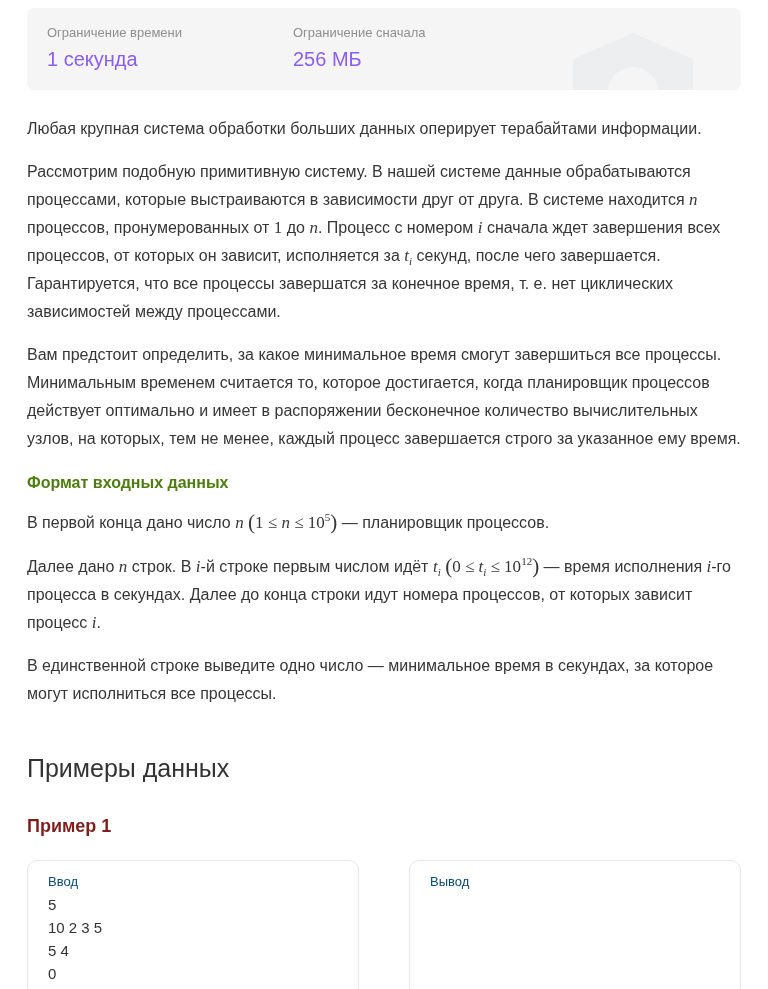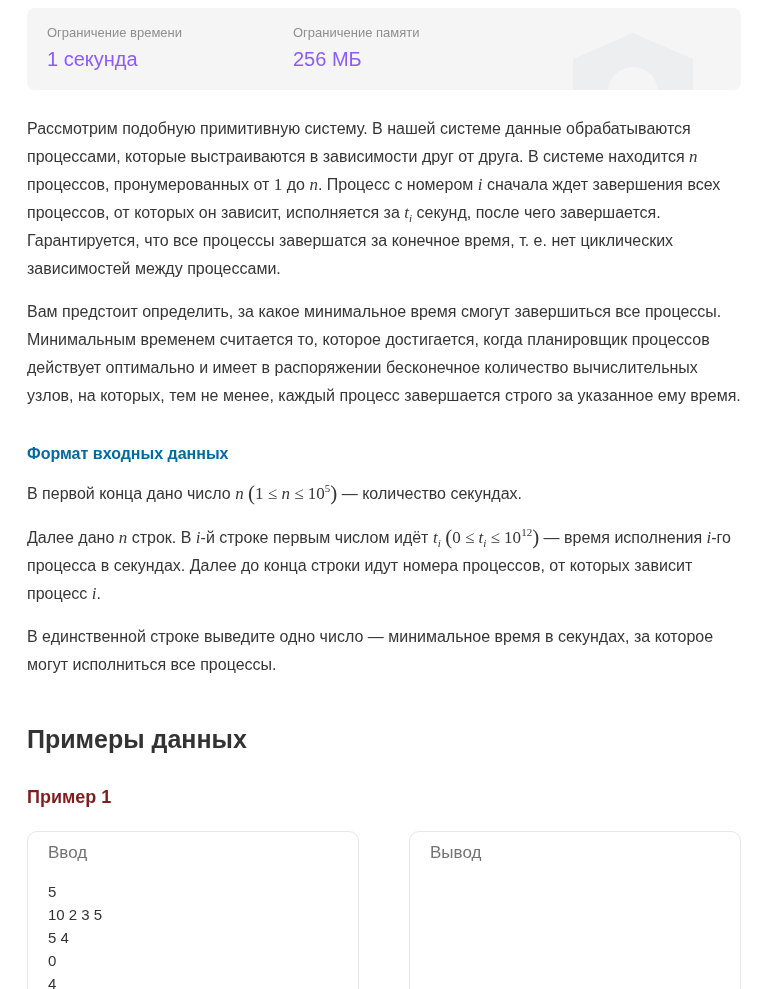--- a/index.html
+++ b/index.html
@@ -37,89 +37,90 @@
   .statement{margin-top:25px;}
   .statement p{
     font-size:16px;
     line-height:28px;
     margin:0 0 15px;
   }
   .statement h4{
     font-size:16px;
     line-height:24px;
     font-weight:bold;
-    color:#0369a1;
-    margin:32px 0 13px;
+    color:#4d7c0f;
+    margin:18px 0 13px;
   }
   .seg-t{font-family:"Liberation Sans", sans-serif;}
   .seg-v{font-family:"Liberation Serif", serif; font-style:italic; font-size:17px;}
   .seg-m{font-family:"Liberation Serif", serif; font-size:17px;}
   .seg-p{font-family:"Liberation Serif", serif; font-size:21px; vertical-align:-1px;}
   .statement sub{font-size:11px; line-height:0;}
   .statement sup{font-size:11px; line-height:0;}
   .seg-v sub{font-family:"Liberation Serif", serif; font-style:italic;}
   .seg-m sup{font-family:"Liberation Serif", serif; font-style:normal;}
 
   
   .examples-title{
     font-size:25px;
-    font-weight:bold;
+    font-weight:normal;
     color:#333333;
     margin:46px 0 0;
   }
   .example-title{
     font-size:18px;
     font-weight:bold;
     color:#7f1d1d;
     margin:33px 0 23px;
   }
   .example-row{display:flex; gap:50px; align-items:stretch;}
   .io-card{
     flex:1 1 0;
     box-sizing:border-box;
     border:1px solid #e7e7e7;
     border-radius:10px;
     padding:12px 20px 13px;
     background:#ffffff;
   }
-  .io-label{font-size:17px; color:#737373; line-height:18px; margin-bottom:18px;}
+  .io-label{font-size:13px; color:#0c4a6e; line-height:18px; margin-bottom:2px;}
   .io-pre{
     margin:0;
     font-family:"Liberation Sans", sans-serif;
     font-size:15px;
     line-height:23px;
     color:#333333;
     white-space:pre-wrap;
   }
 </style>
 </head>
 <body>
 
 <div class="page">
 
   <div class="limits">
     <div class="limit-col">
       <div class="limit-label">Ограничение времени</div>
       <div class="limit-value">1 секунда</div>
     </div>
     <div class="limit-col">
-      <div class="limit-label">Ограничение памяти</div>
+      <div class="limit-label">Ограничение сначала</div>
       <div class="limit-value">256 МБ</div>
     </div>
     <svg class="watermark" viewBox="0 0 120 58" aria-hidden="true">
       <polygon points="60,1 120,27 120,58 0,58 0,27" fill="#eceef0"></polygon>
       <circle cx="60" cy="60" r="25" fill="#f5f5f6"></circle>
     </svg>
   </div>
 
   <div class="statement">
+      <p><span class="seg-t">Любая крупная система обработки больших данных оперирует терабайтами информации.</span></p>
       <p><span class="seg-t">Рассмотрим подобную примитивную систему. В нашей системе данные обрабатываются процессами, которые выстраиваются в зависимости друг от друга. В системе находится </span><span class="seg-v">n</span><span class="seg-t"> процессов, пронумерованных от </span><span class="seg-m">1</span><span class="seg-t"> до </span><span class="seg-v">n</span><span class="seg-t">. Процесс с номером </span><span class="seg-v">i</span><span class="seg-t"> сначала ждет завершения всех процессов, от которых он зависит, исполняется за </span><span class="seg-v">t<sub>i</sub></span><span class="seg-t"> секунд, после чего завершается. Гарантируется, что все процессы завершатся за конечное время, т. е. нет циклических зависимостей между процессами.</span></p>
       <p><span class="seg-t">Вам предстоит определить, за какое минимальное время смогут завершиться все процессы. Минимальным временем считается то, которое достигается, когда планировщик процессов действует оптимально и имеет в распоряжении бесконечное количество вычислительных узлов, на которых, тем не менее, каждый процесс завершается строго за указанное ему время.</span></p>
       <h4>Формат входных данных</h4>
-      <p><span class="seg-t">В первой конца дано число </span><span class="seg-v">n</span><span class="seg-t"> </span><span class="seg-p">(</span><span class="seg-m">1 ≤ </span><span class="seg-v">n</span><span class="seg-m"> ≤ 10<sup>5</sup></span><span class="seg-p">)</span><span class="seg-t"> — количество секундах.</span></p>
+      <p><span class="seg-t">В первой конца дано число </span><span class="seg-v">n</span><span class="seg-t"> </span><span class="seg-p">(</span><span class="seg-m">1 ≤ </span><span class="seg-v">n</span><span class="seg-m"> ≤ 10<sup>5</sup></span><span class="seg-p">)</span><span class="seg-t"> — планировщик процессов.</span></p>
       <p><span class="seg-t">Далее дано </span><span class="seg-v">n</span><span class="seg-t"> строк. В </span><span class="seg-v">i</span><span class="seg-t">-й строке первым числом идёт </span><span class="seg-v">t<sub>i</sub></span><span class="seg-t"> </span><span class="seg-p">(</span><span class="seg-m">0 ≤ </span><span class="seg-v">t<sub>i</sub></span><span class="seg-m"> ≤ 10<sup>12</sup></span><span class="seg-p">)</span><span class="seg-t"> — время исполнения </span><span class="seg-v">i</span><span class="seg-t">-го процесса в секундах. Далее до конца строки идут номера процессов, от которых зависит процесс </span><span class="seg-v">i</span><span class="seg-t">.</span></p>
       <p><span class="seg-t">В единственной строке выведите одно число — минимальное время в секундах, за которое могут исполниться все процессы.</span></p>
     </div>
 
   <h2 class="examples-title">Примеры данных</h2>
   <h3 class="example-title">Пример 1</h3>
 
   <div class="example-row">
     <div class="io-card">
       <div class="io-label">Ввод</div>

